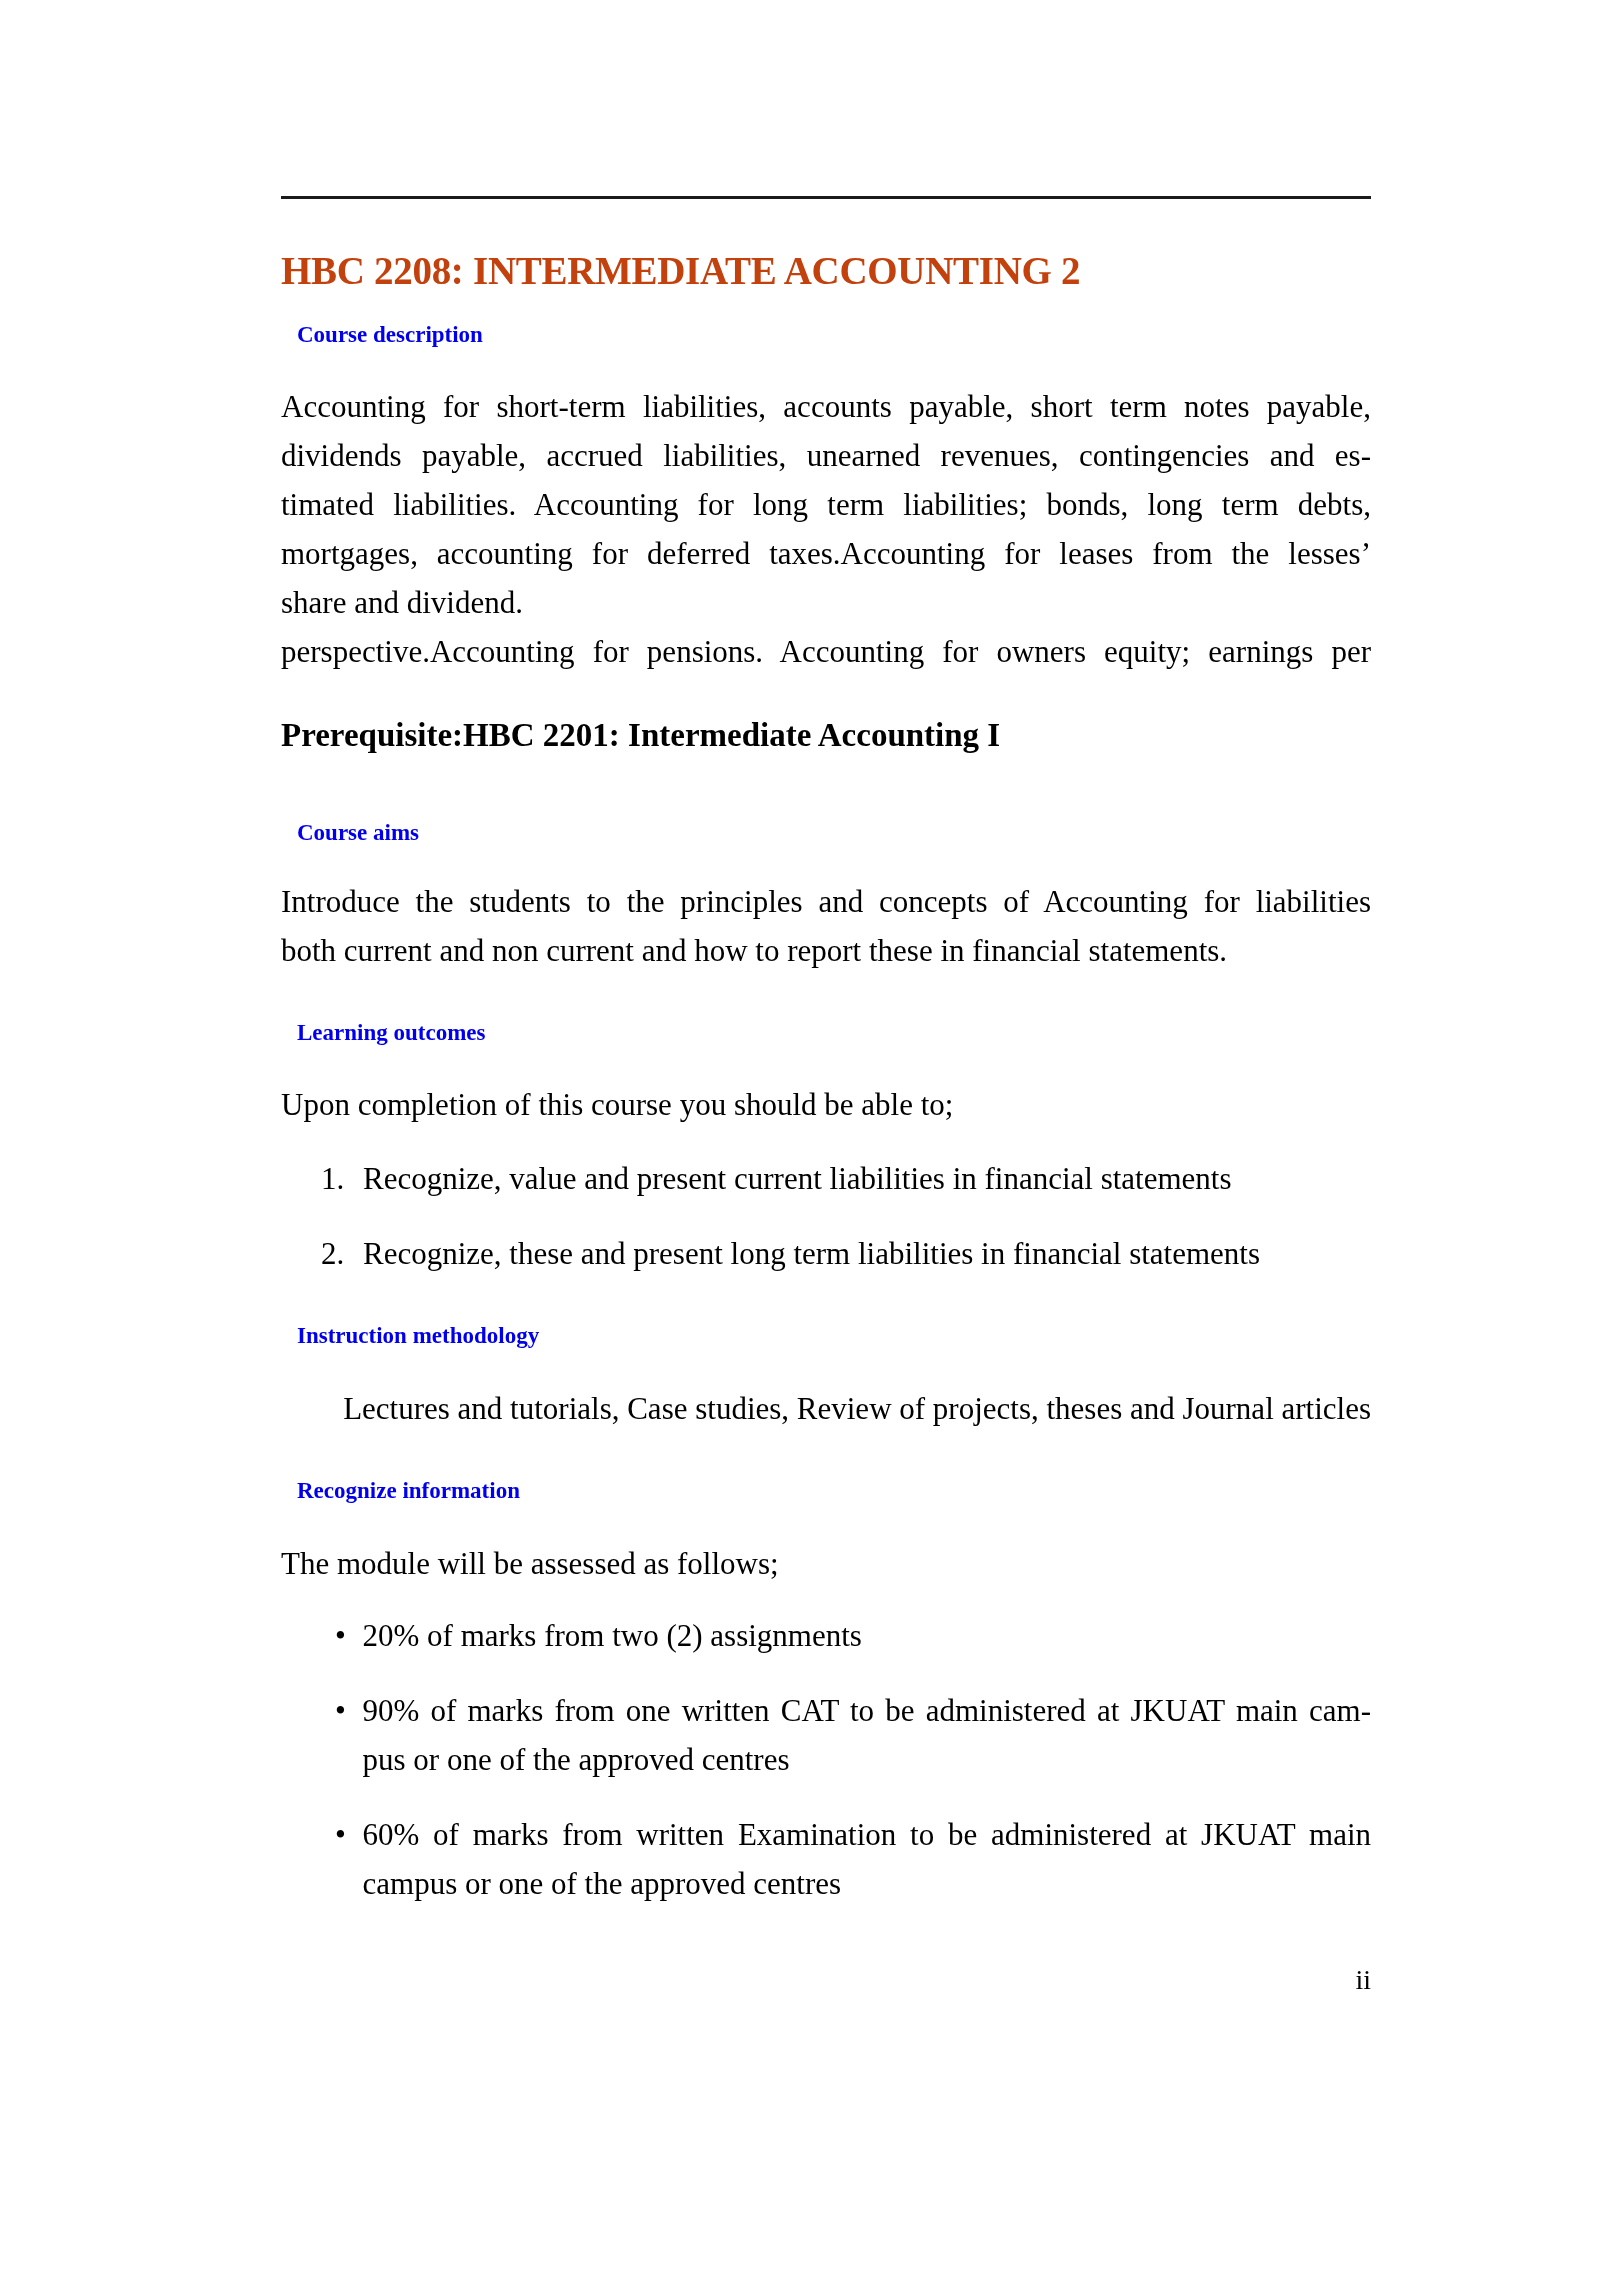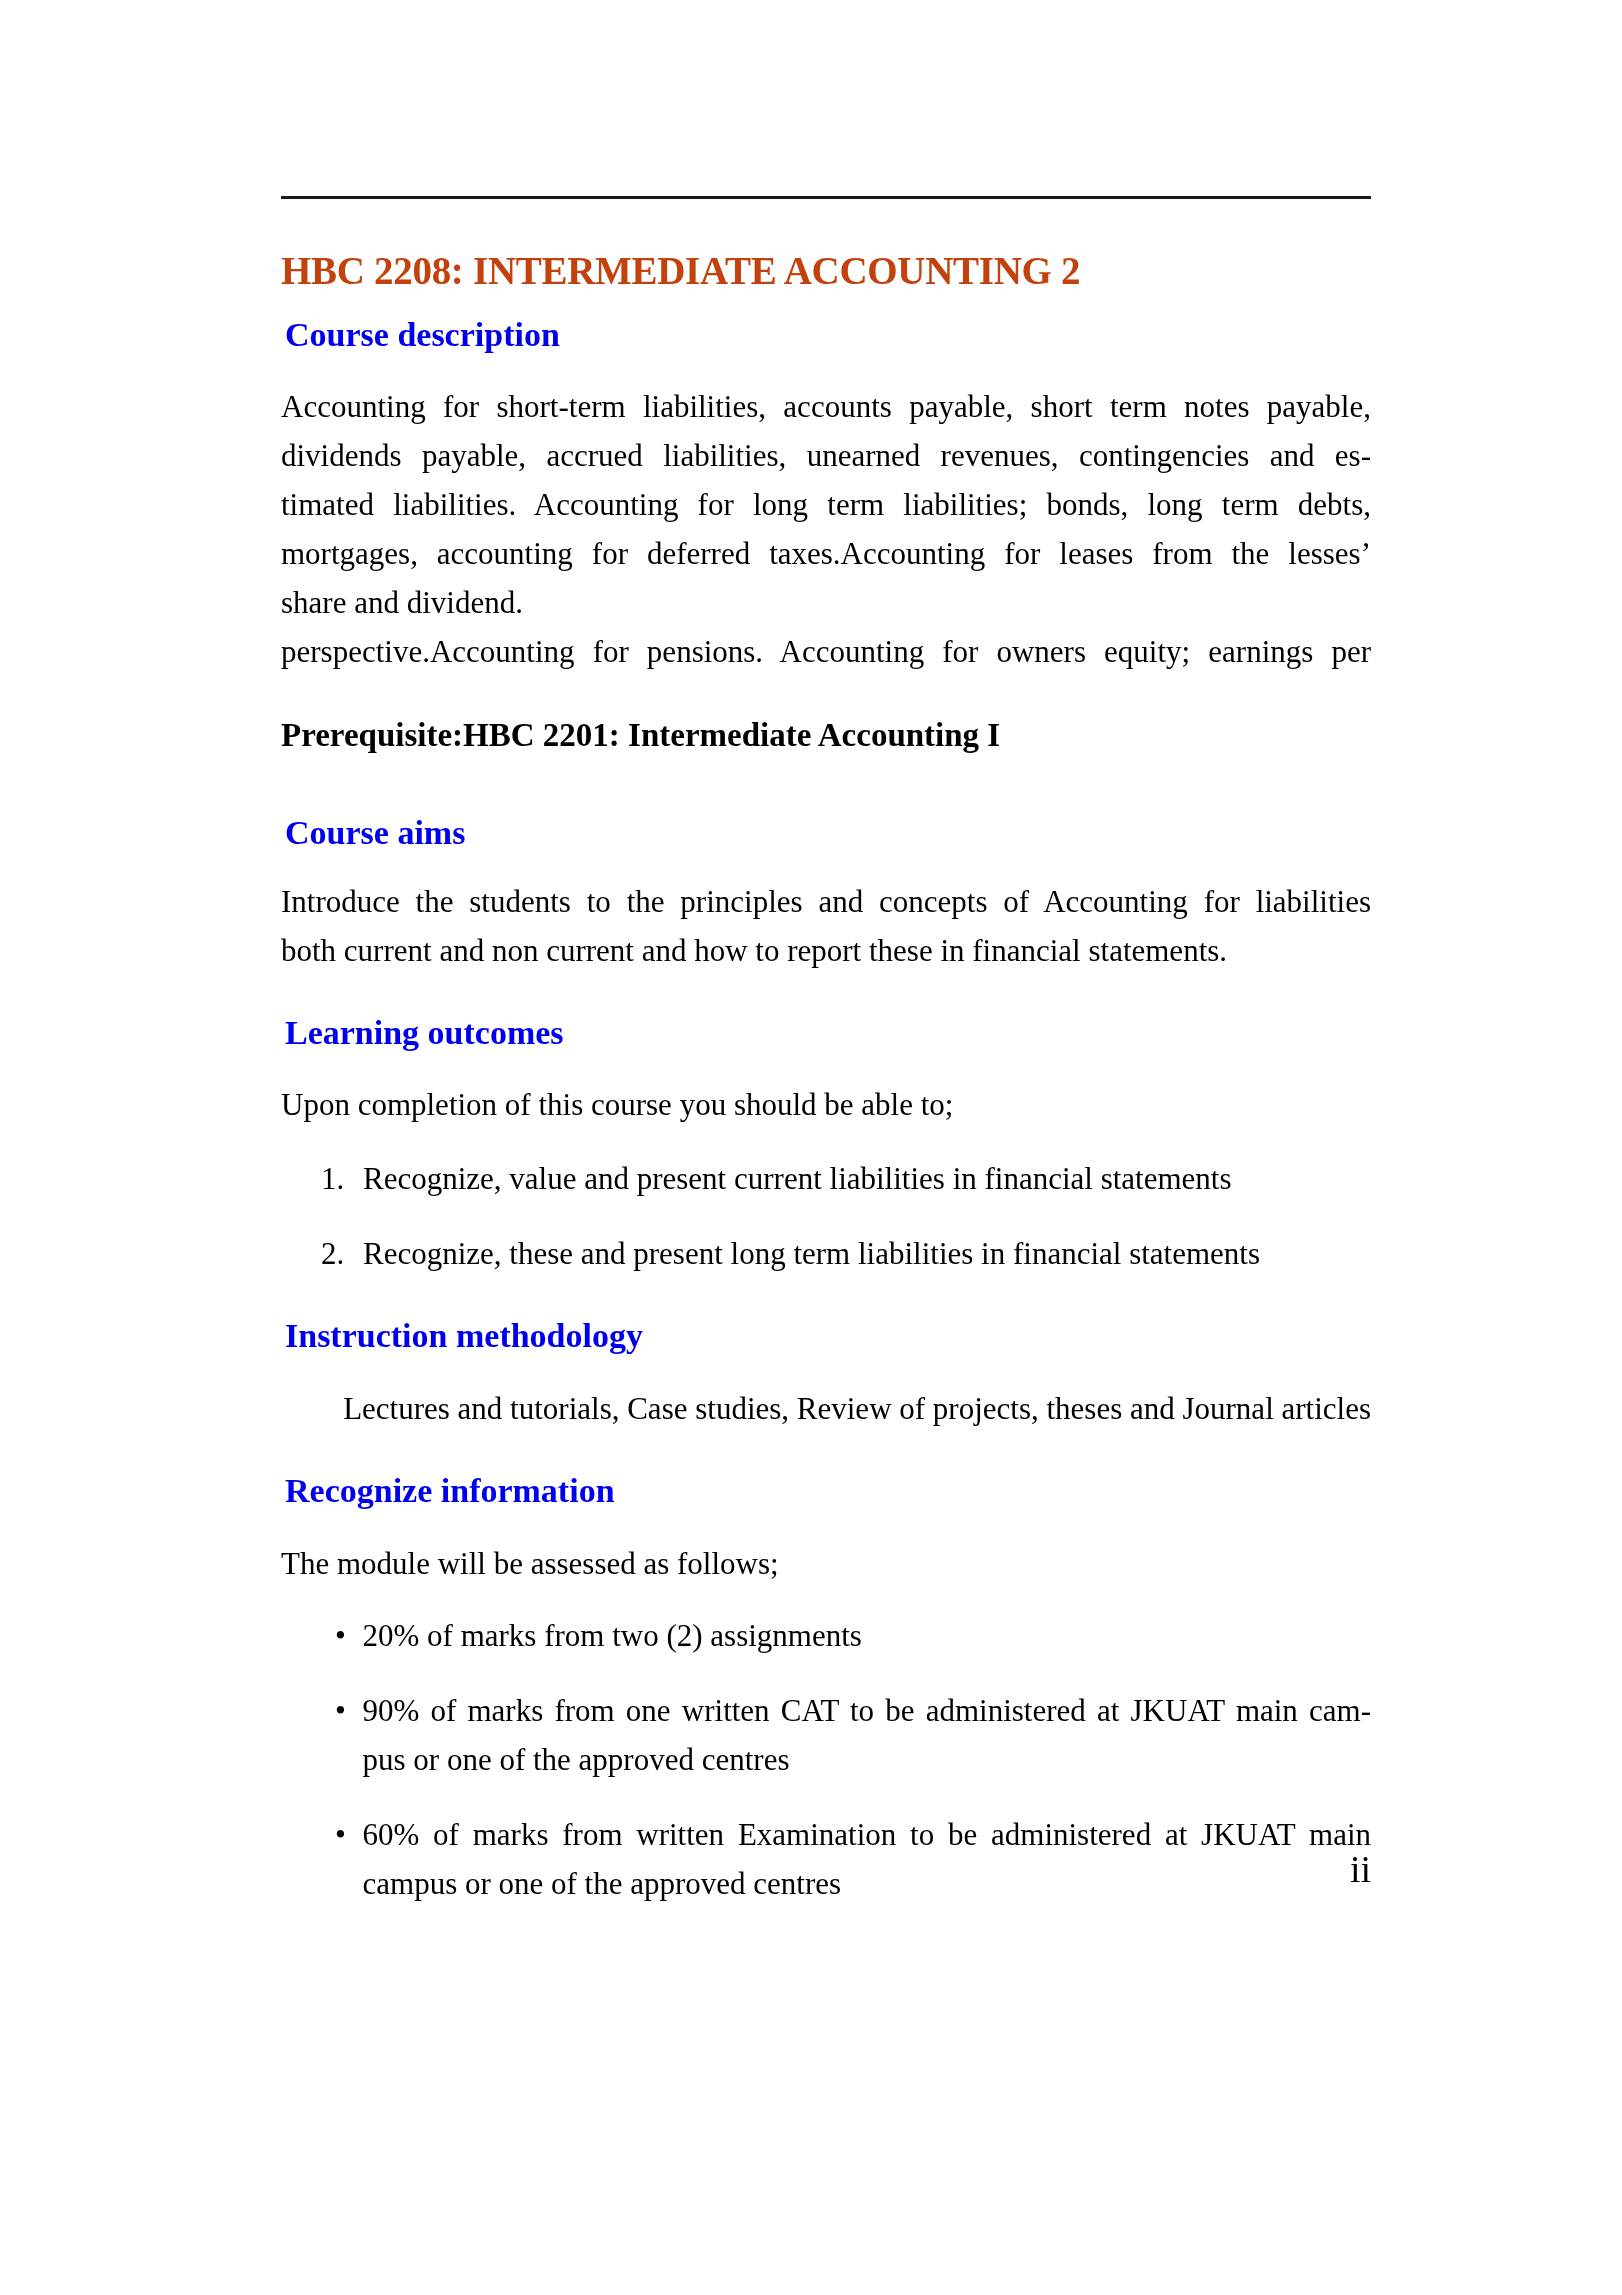--- a/index.html
+++ b/index.html
@@ -29,22 +29,22 @@
   }
   .doc-title {
     margin: 51px 0 0 0;
     font-size: 39px;
     line-height: 42px;
     font-weight: bold;
     color: #c2410c;
     letter-spacing: -0.3px;
   }
   .sec {
-    margin: 4px;
-    font-size: 34px;
+    margin: 16px;
+    font-size: 23px;
     line-height: 37px;
     font-weight: bold;
     color: #0000ee;
   }
   .mt-desc     { margin-top: 23.6px; }
   .mt-aims     { margin-top: 60px; }
   .mt-outcomes { margin-top: 39px; }
   .mt-instr    { margin-top: 39px; }
   .mt-assess   { margin-top: 39px; }
 
@@ -82,23 +82,23 @@
   .num-text { flex: 1; }
 
   .bullets { margin-top: 23.6px; }
   .bul-item { display: flex; padding-left: 54px; }
   .bul-item + .bul-item { margin-top: 26px; }
   .bul { width: 27.5px; flex: 0 0 27.5px; }
   .bul-text { flex: 1; }
 
   .pagenum {
     position: absolute;
-    top: 1854px;
+    top: 1964px;
     right: 0;
-    font-size: 38px;
+    font-size: 28px;
     line-height: 31px;
     text-align: right;
   }
 </style>
 </head>
 <body>
 
 <div class="content">
 
   <div class="rule"></div>

